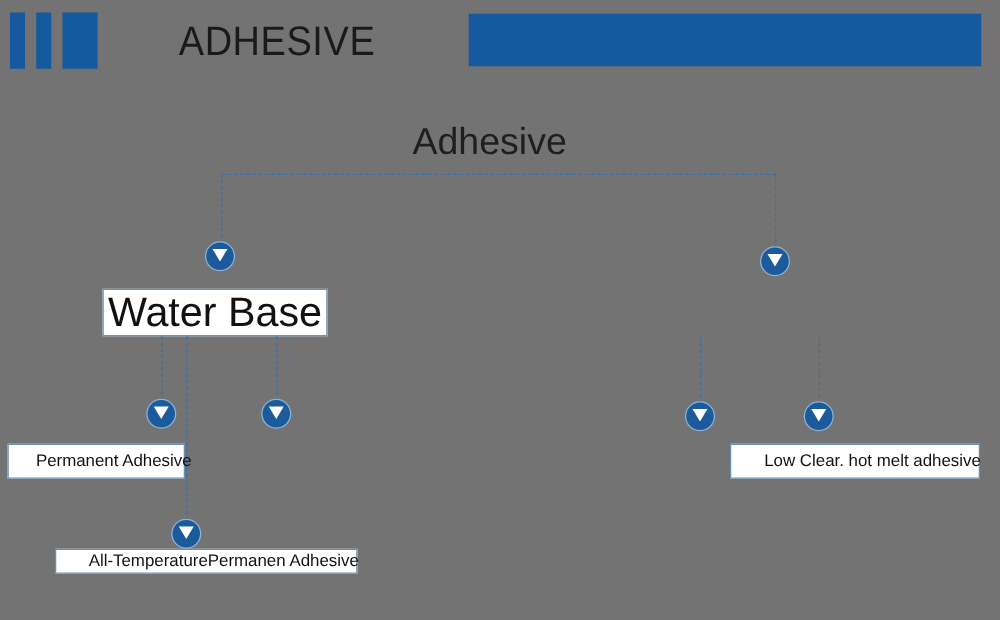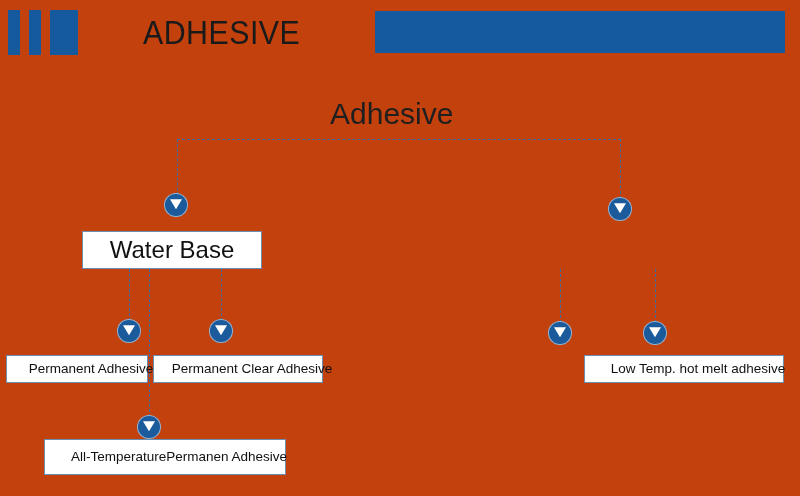--- a/index.html
+++ b/index.html
@@ -8,21 +8,21 @@
     background: #ffffff;
   }
   body {
     font-family: "Liberation Sans", sans-serif;
     -webkit-font-smoothing: antialiased;
   }
   #page {
     position: relative;
     width: 800px;
     height: 496px;
-    background: #c2410c;
+    background: #737373;
     overflow: hidden;
   }
 
   
   .hdr-bar {
     position: absolute;
     background: #15599E;
     top: 10px;
   }
   .hdr-bar-1 { left: 8px;  width: 12px; height: 45px; }
@@ -104,21 +104,21 @@
     background: #ffffff;
     border: 1.4px solid #6A8FB3;
     display: flex;
     align-items: center;
     justify-content: center;
     text-align: center;
     color: #111111;
     line-height: 1.15;
     white-space: nowrap;
   }
-  .node.level1 { font-size: 24px; }
+  .node.level1 { font-size: 33px; }
   .node.leaf   { font-size: 13.5px; padding-left: 28px; }
   .node.leaf.small { font-size: 12.5px; }
 </style>
 </head>
 <body>
 
 <div id="page">
 
   <div>
     <div class="hdr-bar hdr-bar-1"></div>
@@ -153,20 +153,19 @@
   <div class="marker" style="left:138px; top:416px;"></div>
 
   <div class="dash-v" style="left:560px; top:269px; height:54px;"></div>
   <div class="dash-v" style="left:655px; top:269px; height:54px;"></div>
 
   <div class="marker" style="left:549px; top:322px;"></div>
   <div class="marker" style="left:644px; top:322px;"></div>
 
   <div class="node leaf" style="left:6px; top:355px; width:142px; height:28px;">Permanent Adhesive</div>
 
-  <div class="node leaf" style="left:153px; top:355px; width:170px; height:28px;">Permanent Clear Adhesive</div>
 
 
-  <div class="node leaf" style="left:584px; top:355px; width:200px; height:28px;">Low Temp. hot melt adhesive</div>
+  <div class="node leaf" style="left:584px; top:355px; width:200px; height:28px;">Low Clear. hot melt adhesive</div>
 
-  <div class="node leaf" style="left:44px; top:439px; width:242px; height:36px;">All-TemperaturePermanen Adhesive</div>
+  <div class="node leaf" style="left:44px; top:439px; width:242px; height:20px;">All-TemperaturePermanen Adhesive</div>
 
 </div>
 
 </body></html>

